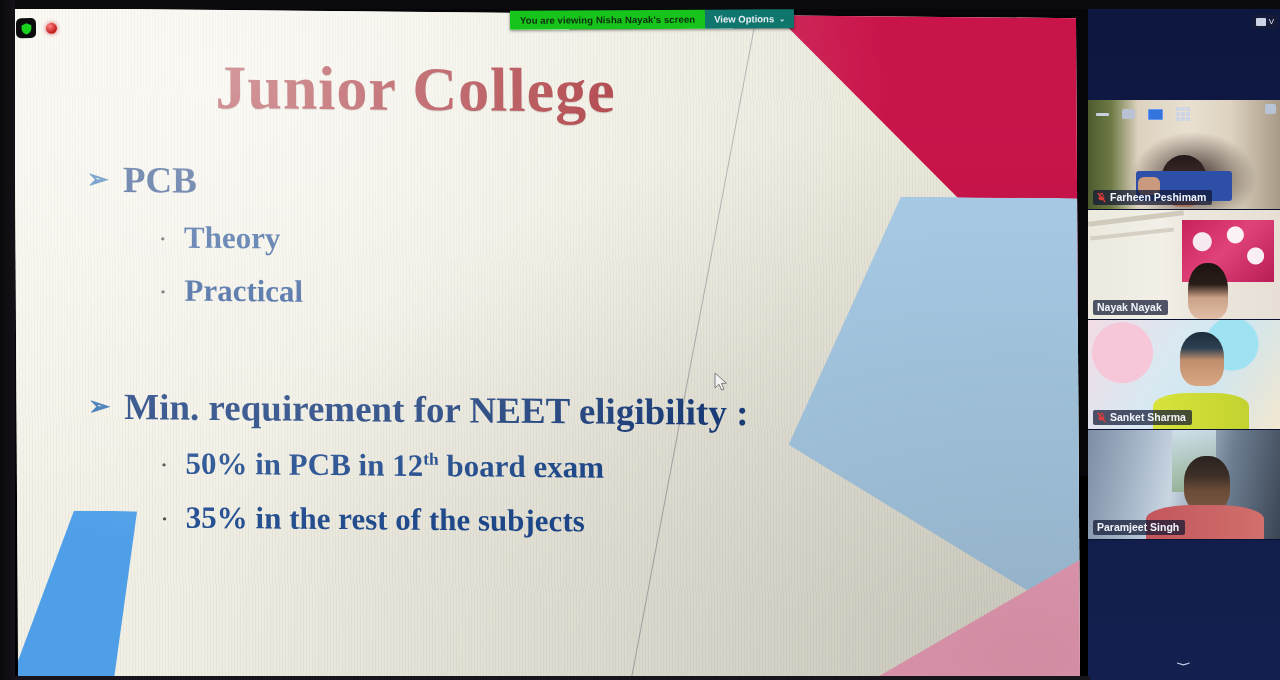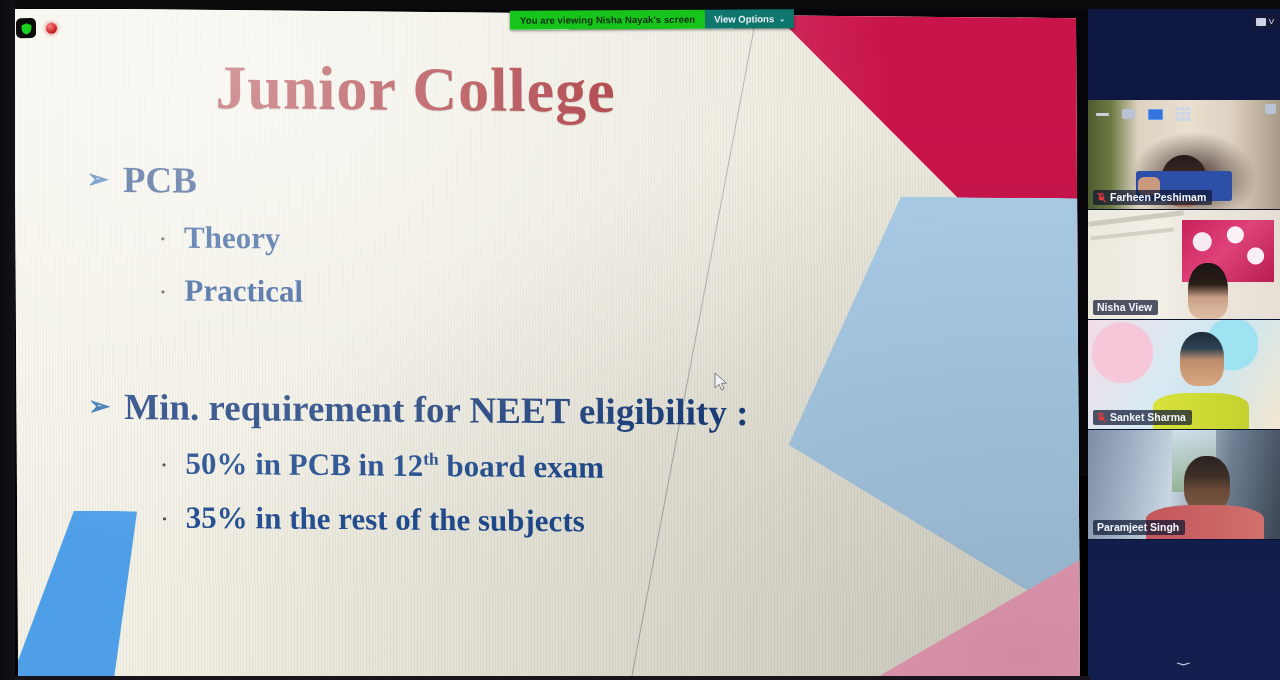--- a/index.html
+++ b/index.html
@@ -435,21 +435,21 @@
       </div>
 
       <div class="tile">
         <div class="tile-video bg-nisha">
           <div class="nisha-ceil"></div>
           <div class="nisha-ceil2"></div>
           <div class="nisha-art"></div>
           <div class="nisha-head"></div>
         </div>
         <div class="tile-label">
-          <span>Nisha View</span>
+          <span>Nayak Nayak</span>
         </div>
       </div>
 
       <div class="tile">
         <div class="tile-video bg-sanket">
           <div class="sanket-head"></div>
           <div class="sanket-body"></div>
         </div>
         <div class="tile-label">
           <svg class="mic-muted" viewBox="0 0 12 14">

